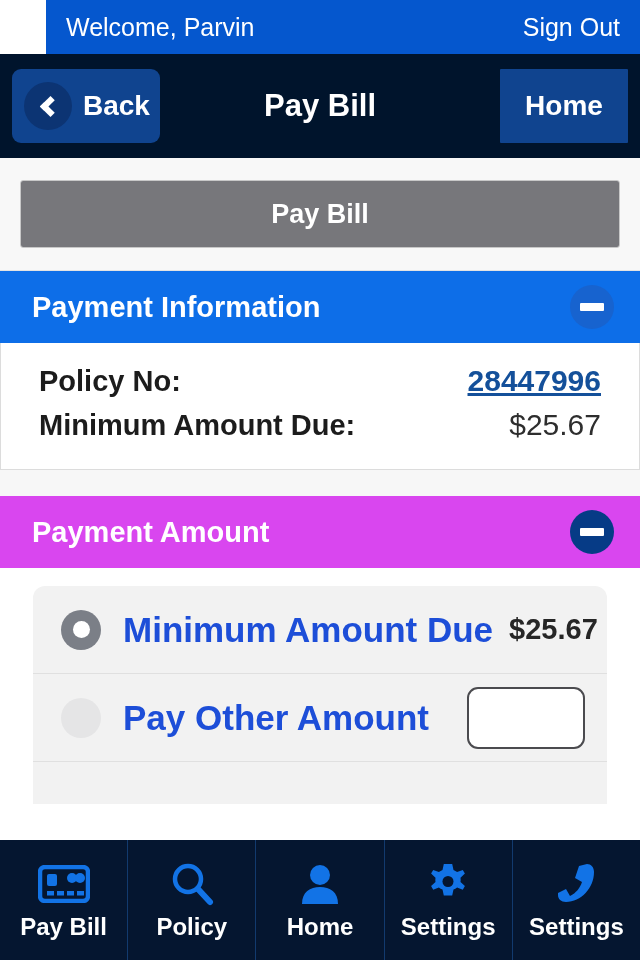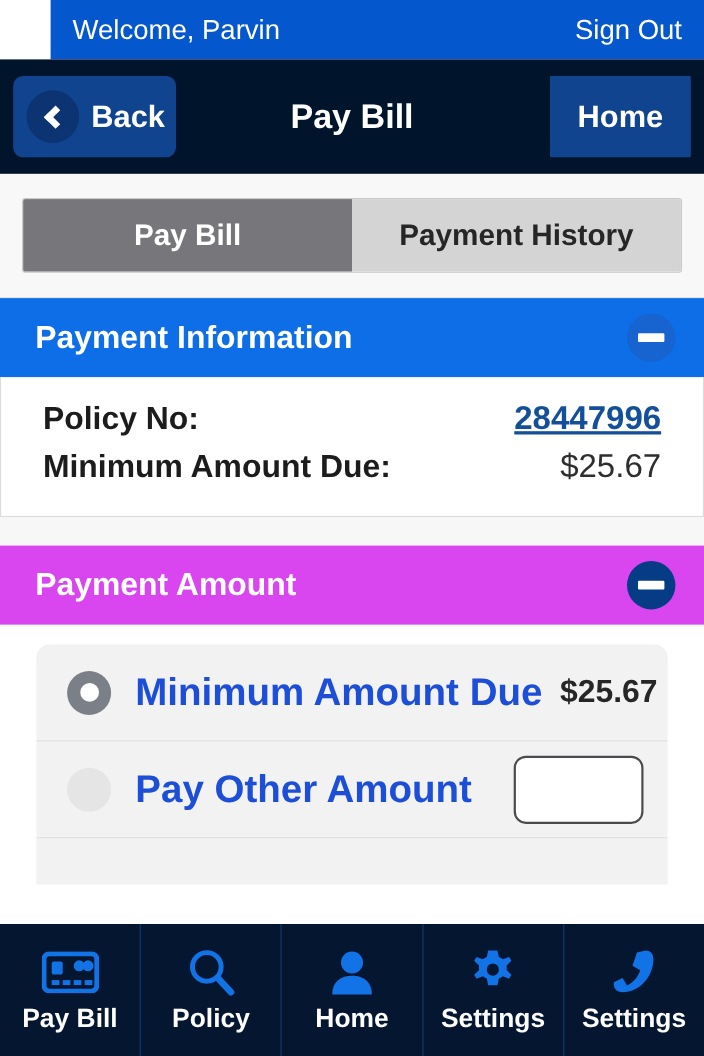--- a/index.html
+++ b/index.html
@@ -339,21 +339,20 @@
     </div>
     <div class="nav-title">Pay Bill</div>
     <div class="home-btn">
       <span class="home-label">Home</span>
     </div>
   </div>
 
   <div class="seg-wrap">
     <div class="segment">
       <div class="seg-btn active">Pay Bill</div>
-      <div class="seg-btn inactive">Payment History</div>
     </div>
   </div>
 
   <div class="section-header light">
     <span class="section-title">Payment Information</span>
     <span class="collapse-btn">
         <i class="minus"></i>
       </span>
   </div>
   <div class="panel-body">

